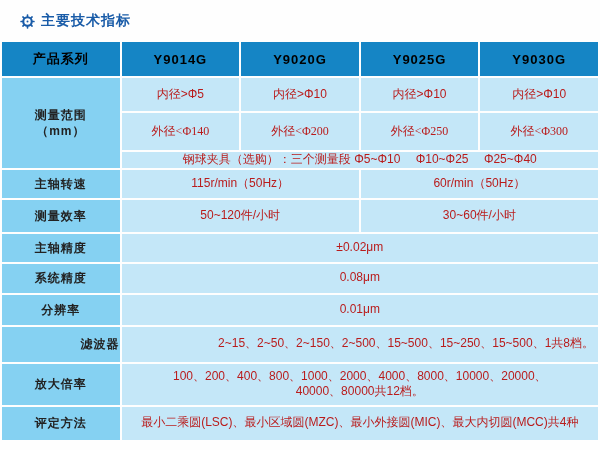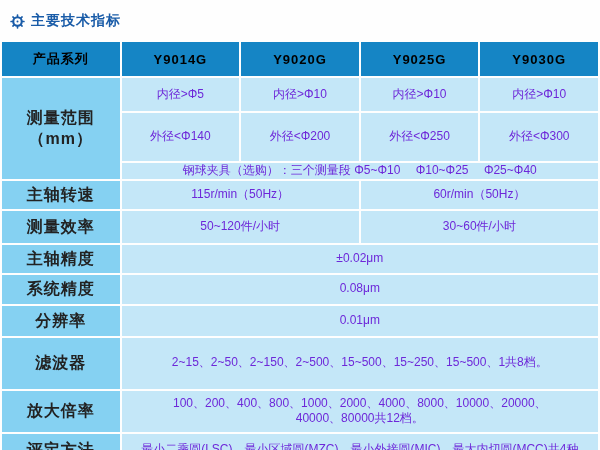--- a/index.html
+++ b/index.html
@@ -6,21 +6,21 @@
   html, body { width: 600px; height: 450px; overflow: hidden; }
   body {
     font-family: "Liberation Sans", "DejaVu Sans", sans-serif;
     background: #fefefe;
     color: #333;
   }
   .title-row {
     height: 40px;
     display: flex;
     align-items: center;
-    padding: 2px 0 0 10px;
+    padding: 2px 0 0 20px;
   }
   .gear { display: inline-flex; margin-right: 6px; }
   .title-text {
     font-size: 14px;
     font-weight: bold;
     color: #1a5ca8;
     letter-spacing: 1px;
   }
   table.spec {
     width: 600px;
@@ -36,43 +36,43 @@
   }
   th.head {
     background: #1585c5;
     color: #000000;
     font-size: 13px;
     font-weight: bold;
     letter-spacing: 1px;
   }
   td.label {
     background: #85d1f2;
-    font-size: 16px;
+    font-size: 12px;
     font-weight: bold;
     color: #222;
     letter-spacing: 1px;
     line-height: 1.35;
   }
   td.val {
     background: #c4e7f8;
     font-size: 12px;
-    color: #6d28d9;
+    color: #b91c1c;
     line-height: 1.3;
     padding: 0 4px;
   }
   tr.r-head  th { height: 34px; }
   tr.r-inner td { height: 33px; }
-  tr.r-outer td { height: 48px; }
+  tr.r-outer td { height: 37px; font-family: Liberation Serif, serif; }
   tr.r-fixture td { height: 14px; }
   tr.r-speed td { height: 28px; margin-left: 16px; }
   tr.r-eff   td { height: 32px; }
   tr.r-acc   td { height: 28px; margin-top: 16px; }
   tr.r-sys   td { height: 29px; }
   tr.r-res   td { height: 30px; }
-  tr.r-filter td { height: 51px; }
+  tr.r-filter td { height: 35px; text-align: right; }
   tr.r-amp   td { height: 41px; }
   tr.r-eval  td { height: 33px; margin-left: 32px; }
 </style>
 </head>
 <body>
 
 <div class="title-row">
   <span class="gear">
     <svg width="15" height="15" viewBox="0 0 24 24">
       <g fill="#1a5ca8">

